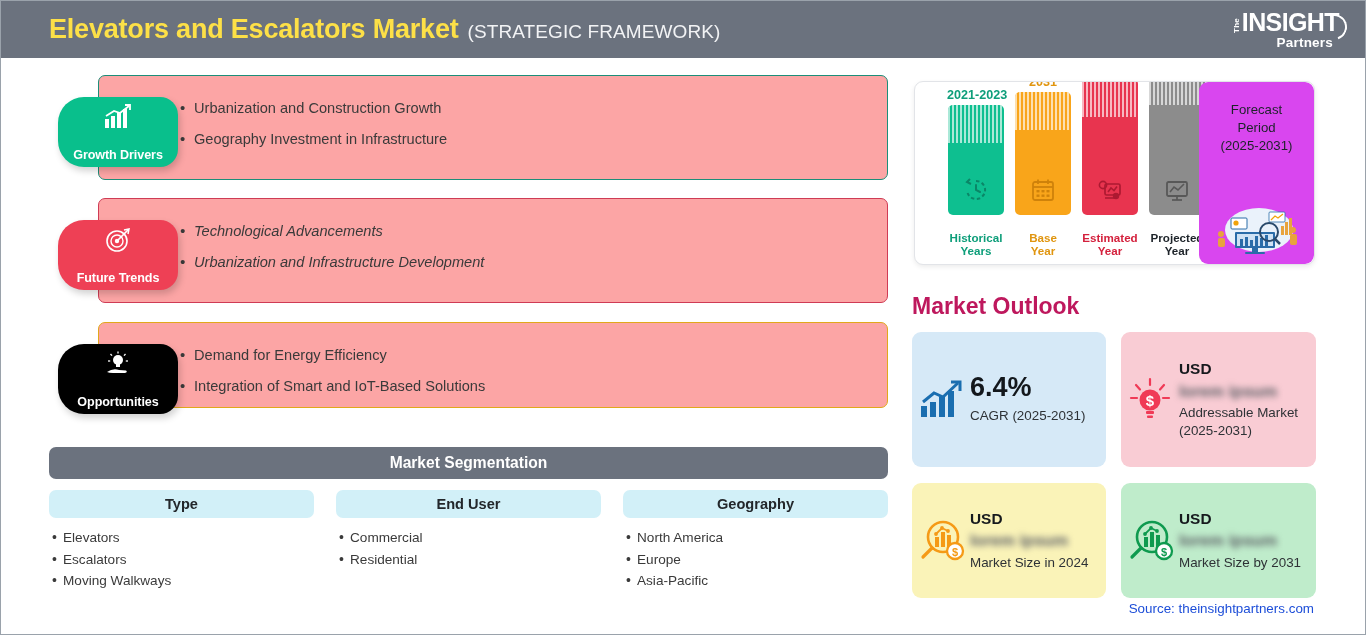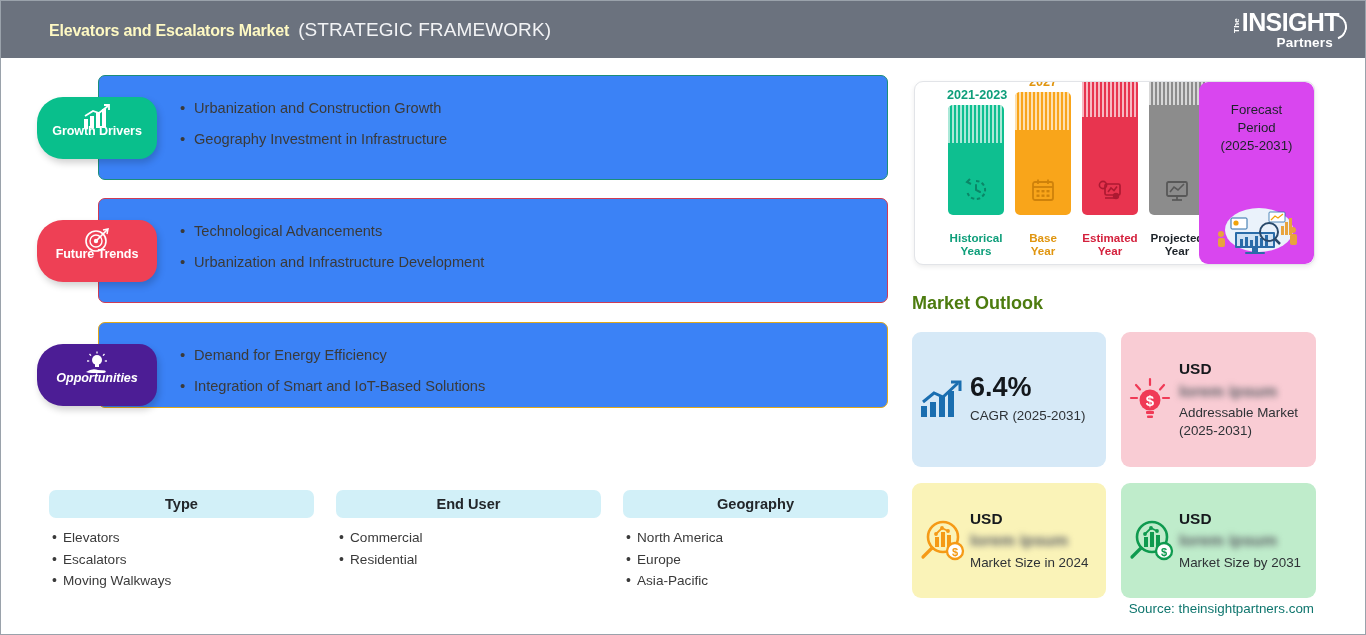--- a/index.html
+++ b/index.html
@@ -33,22 +33,22 @@
     box-sizing: border-box;
     padding: 0 22px 0 48px;
   }
   #header .title-wrap {
     display: flex;
     align-items: baseline;
     gap: 9px;
     flex: 1;
   }
   #header .main-title {
-    color: #fef9c3;
-    font-size: 16px;
+    color: #fde047;
+    font-size: 27px;
     font-weight: bold;
     letter-spacing: -0.2px;
     white-space: nowrap;
   }
   #header .sub-title {
     color: #f2f3f5;
     font-size: 19px;
     font-weight: normal;
     letter-spacing: 0.1px;
     white-space: nowrap;
@@ -103,24 +103,24 @@
     border-left-color: transparent;
     transform: rotate(25deg);
   }
   .driver-box {
     position: absolute;
     left: 97px;
     width: 790px;
     box-sizing: border-box;
     border: 1.3px solid #2c8f7c;
     border-radius: 7px;
-    background: #3b82f6;
+    background: #fca5a5;
   }
   .driver-box.green  { border-color: #1c8e79; }
-  .driver-box.red    { border-color: #cf3b55; }
+  .driver-box.red    { border-color: #cf3b55; font-style: italic; }
   .driver-box.orange { border-color: #e1a81b; }
 
   .driver-bullets {
     padding: 24px 0 0 95px;
   }
   .driver-bullets li {
     font-size: 14.6px;
     color: #3a3a3a;
     line-height: 1.2;
     margin-bottom: 13px;
@@ -132,36 +132,36 @@
     position: absolute;
     left: -14px;
     top: -1px;
     font-size: 15px;
     color: #3a3a3a;
   }
   .driver-bullets ul { margin: 0; padding: 0; }
 
   .badge {
     position: absolute;
-    left: 36px;
+    left: 57px;
     width: 120px;
-    height: 62px;
+    height: 70px;
     border-radius: 26px 18px 18px 26px;
     display: flex;
     flex-direction: column;
     align-items: center;
     justify-content: flex-end;
-    padding-bottom: 21px;
+    padding-bottom: 5px;
     box-sizing: border-box;
     box-shadow: 2px 4px 7px rgba(0,0,0,0.18);
     z-index: 3;
   }
   .badge.green  { background: #09bf8c; }
   .badge.red    { background: #ee4055; }
-  .badge.orange { background: #4c1d95; font-style: italic; }
+  .badge.orange { background: #000000; }
   .badge .b-label {
     color: #ffffff;
     font-size: 12.6px;
     font-weight: bold;
     white-space: nowrap;
     letter-spacing: -0.1px;
   }
   .badge .b-icon {
     position: absolute;
     top: 7px;
@@ -301,23 +301,23 @@
     position: absolute;
     bottom: 8px; left: 50%;
     transform: translateX(-50%);
     width: 100px; height: 56px;
   }
 
   
   #outlook-title {
     position: absolute;
     left: 911px; top: 292px;
-    font-size: 18px;
-    font-weight: bold;
-    color: #4d7c0f;
+    font-size: 23px;
+    font-weight: bold;
+    color: #be185d;
   }
   .ocard {
     position: absolute;
     border-radius: 9px;
     box-sizing: border-box;
     display: flex;
     align-items: center;
   }
   .ocard .oc-icon {
     width: 58px;
@@ -355,21 +355,21 @@
   }
   #card-cagr { left: 911px; top: 331px; width: 194px; height: 135px; background: #d6e9f7; }
   #card-tam  { left: 1120px; top: 331px; width: 195px; height: 135px; background: #f9ccd4; }
   #card-ms24 { left: 911px; top: 482px; width: 194px; height: 115px; background: #faf3b8; }
   #card-ms31 { left: 1120px; top: 482px; width: 195px; height: 115px; background: #bfeccb; }
 
   #source-line {
     position: absolute;
     right: 51px; top: 600px;
     font-size: 13.4px;
-    color: #0f766e;
+    color: #1d4ed8;
     text-align: right;
   }
 </style>
 </head>
 <body>
 
 <div id="canvas">
 
   <div id="header">
     <div class="title-wrap">
@@ -448,20 +448,23 @@
           <line x1="22.5" y1="3" x2="21" y2="4.6"></line>
           <line x1="5" y1="10" x2="7.2" y2="10"></line>
           <line x1="25" y1="10" x2="22.8" y2="10"></line>
         </g>
         <path d="M4 21 Q10 17 16 19 L23 19.5 Q25 21 22 22 L10 22 Q6 22 4 21Z" fill="#fff"></path>
       </svg>
     </span>
     <span class="b-label">Opportunities</span>
   </div>
 
+  <div id="seg-header">
+    <span class="seg-title">Market Segmentation</span>
+  </div>
 
   <div class="seg-col" style="left:335px;">
     <div class="col-head">End User</div>
     <ul>
       <li>Commercial</li>
       <li>Residential</li>
     </ul>
   </div>
 
   <div class="seg-col" style="left:48px;">
@@ -497,21 +500,21 @@
             </svg>
           </span>
         </div>
         <div class="tl-caption" style="color:#0e9e7a;">
           <div>Historical</div>
           <div>Years</div>
         </div>
       </div>
 
       <div class="tl-item" style="left:83px;">
-        <div class="tl-year" style="color:#e0950f;">2027</div>
+        <div class="tl-year" style="color:#e0950f;">2031</div>
         <div class="tl-bar" style="height:123px;background:#f9a51a;">
           <div class="stripes" style="height:38px;"></div>
           <span class="baricon">
             <svg viewBox="0 0 26 26" width="26" height="26">
               <rect x="3" y="5" width="20" height="18" rx="2" stroke="#c87c08" stroke-width="1.8" fill="none"></rect>
               <line x1="3" y1="10" x2="23" y2="10" stroke="#c87c08" stroke-width="1.8"></line>
               <line x1="8" y1="2.5" x2="8" y2="7" stroke="#c87c08" stroke-width="1.8"></line>
               <line x1="18" y1="2.5" x2="18" y2="7" stroke="#c87c08" stroke-width="1.8"></line>
               <g fill="#c87c08">
                 <rect x="6.5" y="13" width="3" height="2.4"></rect>

